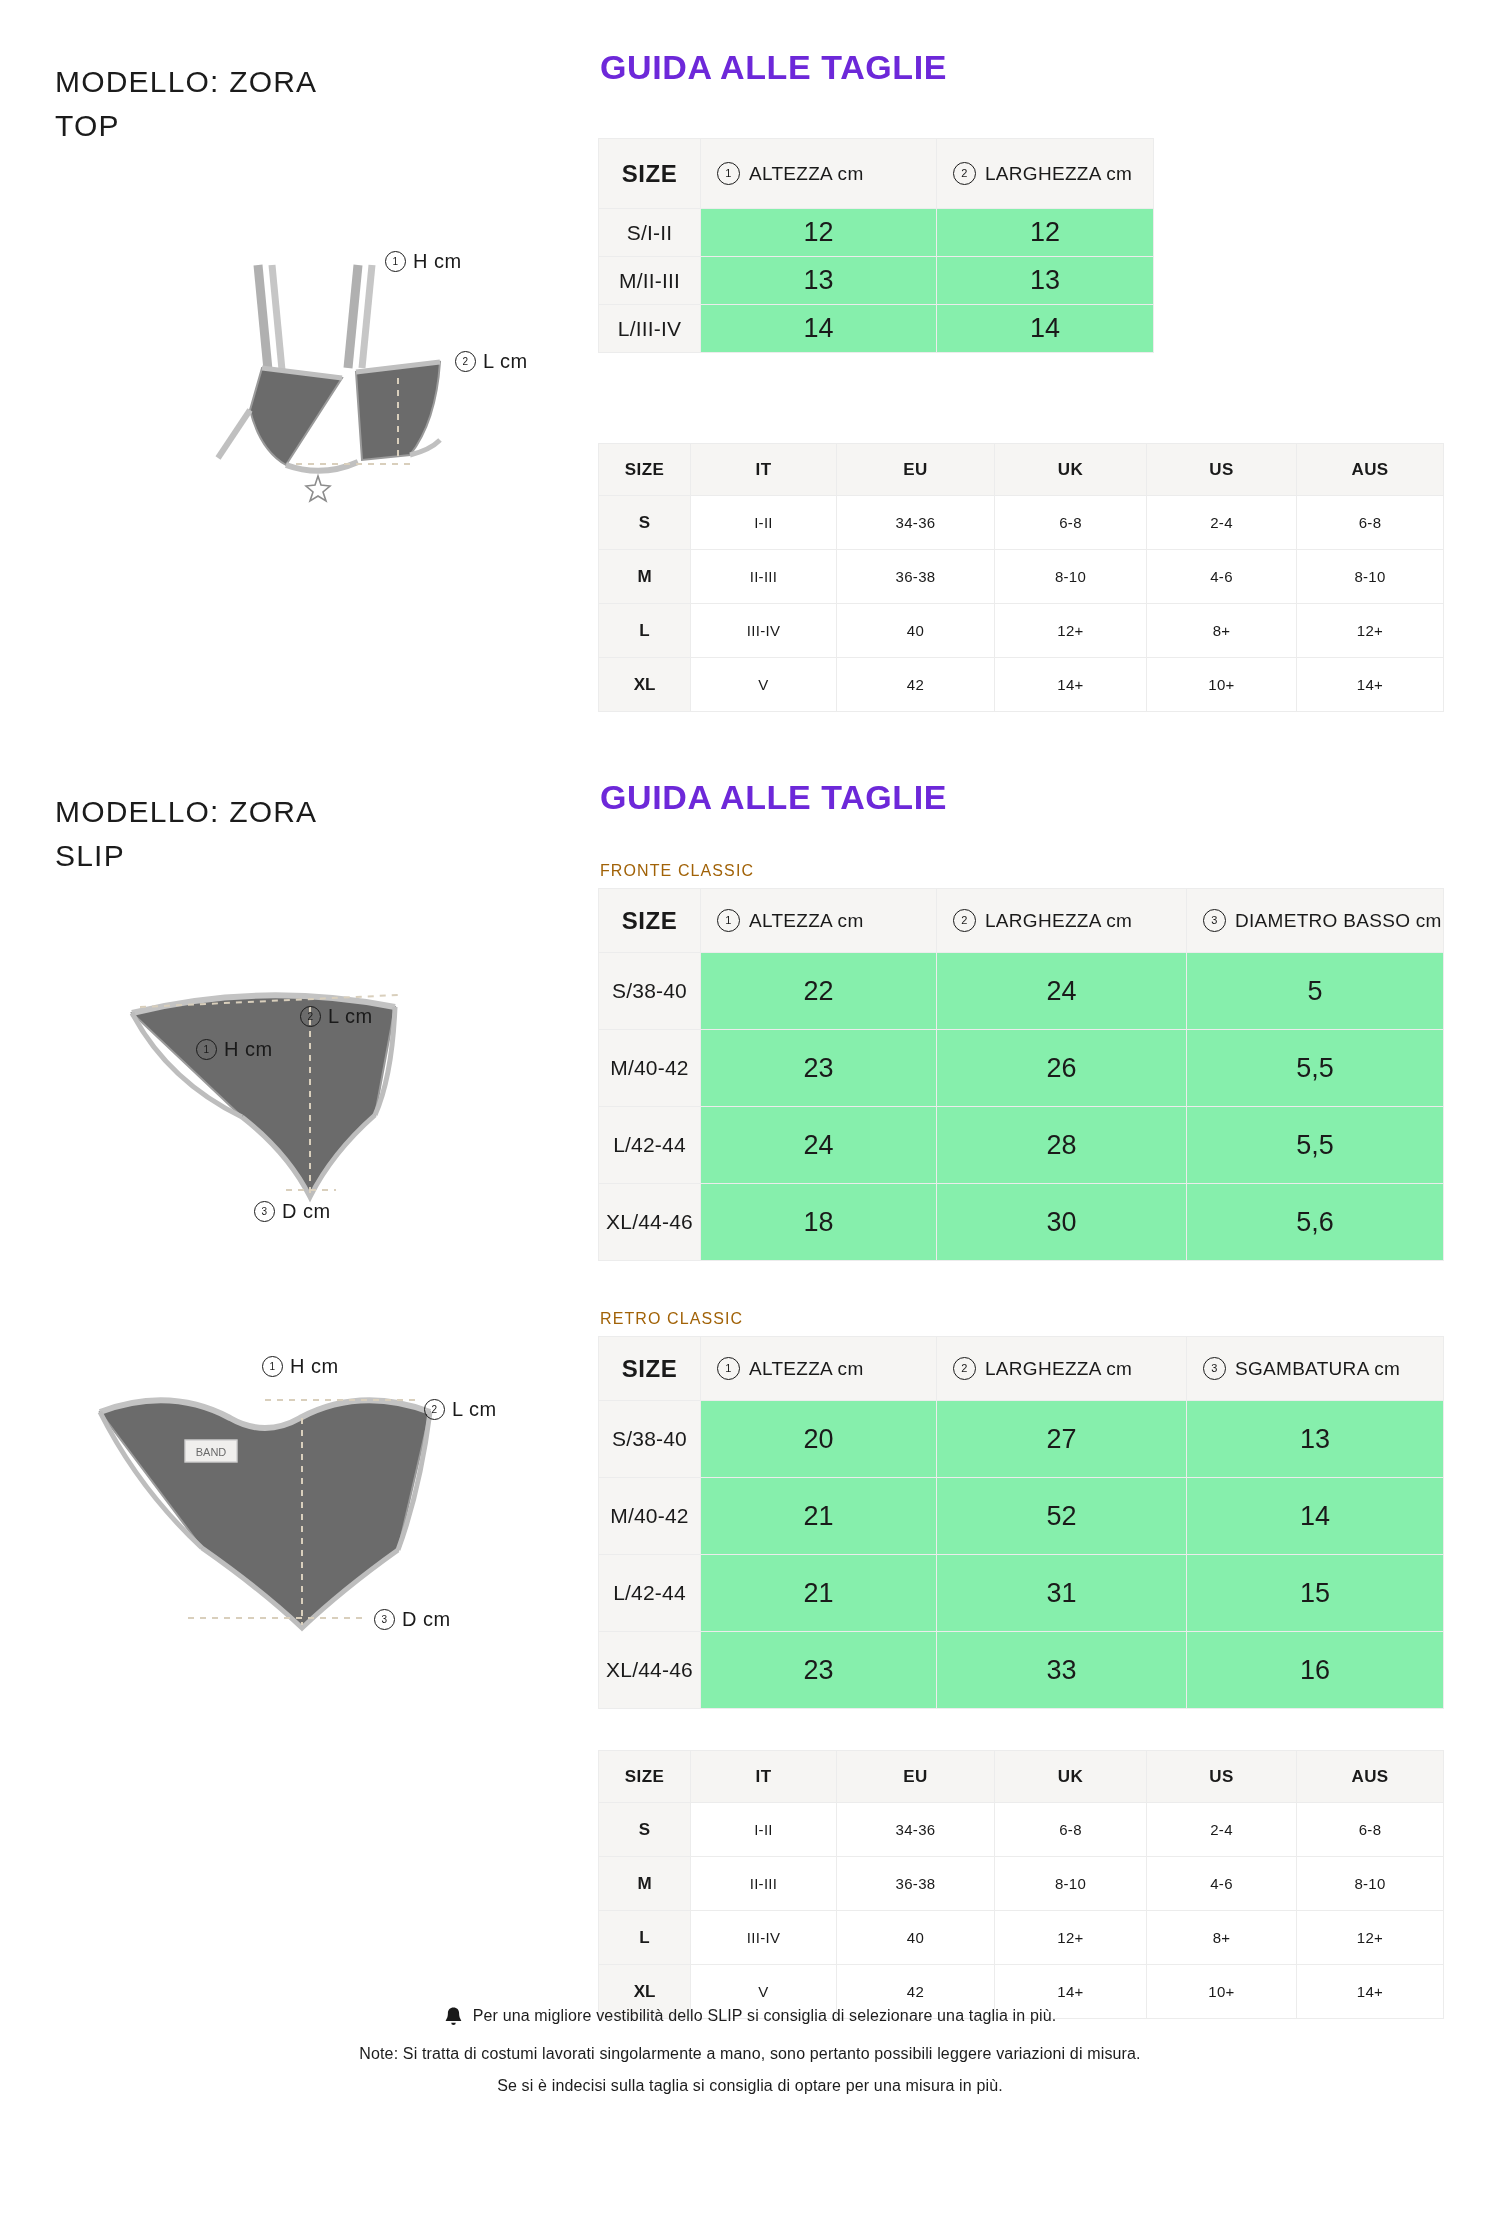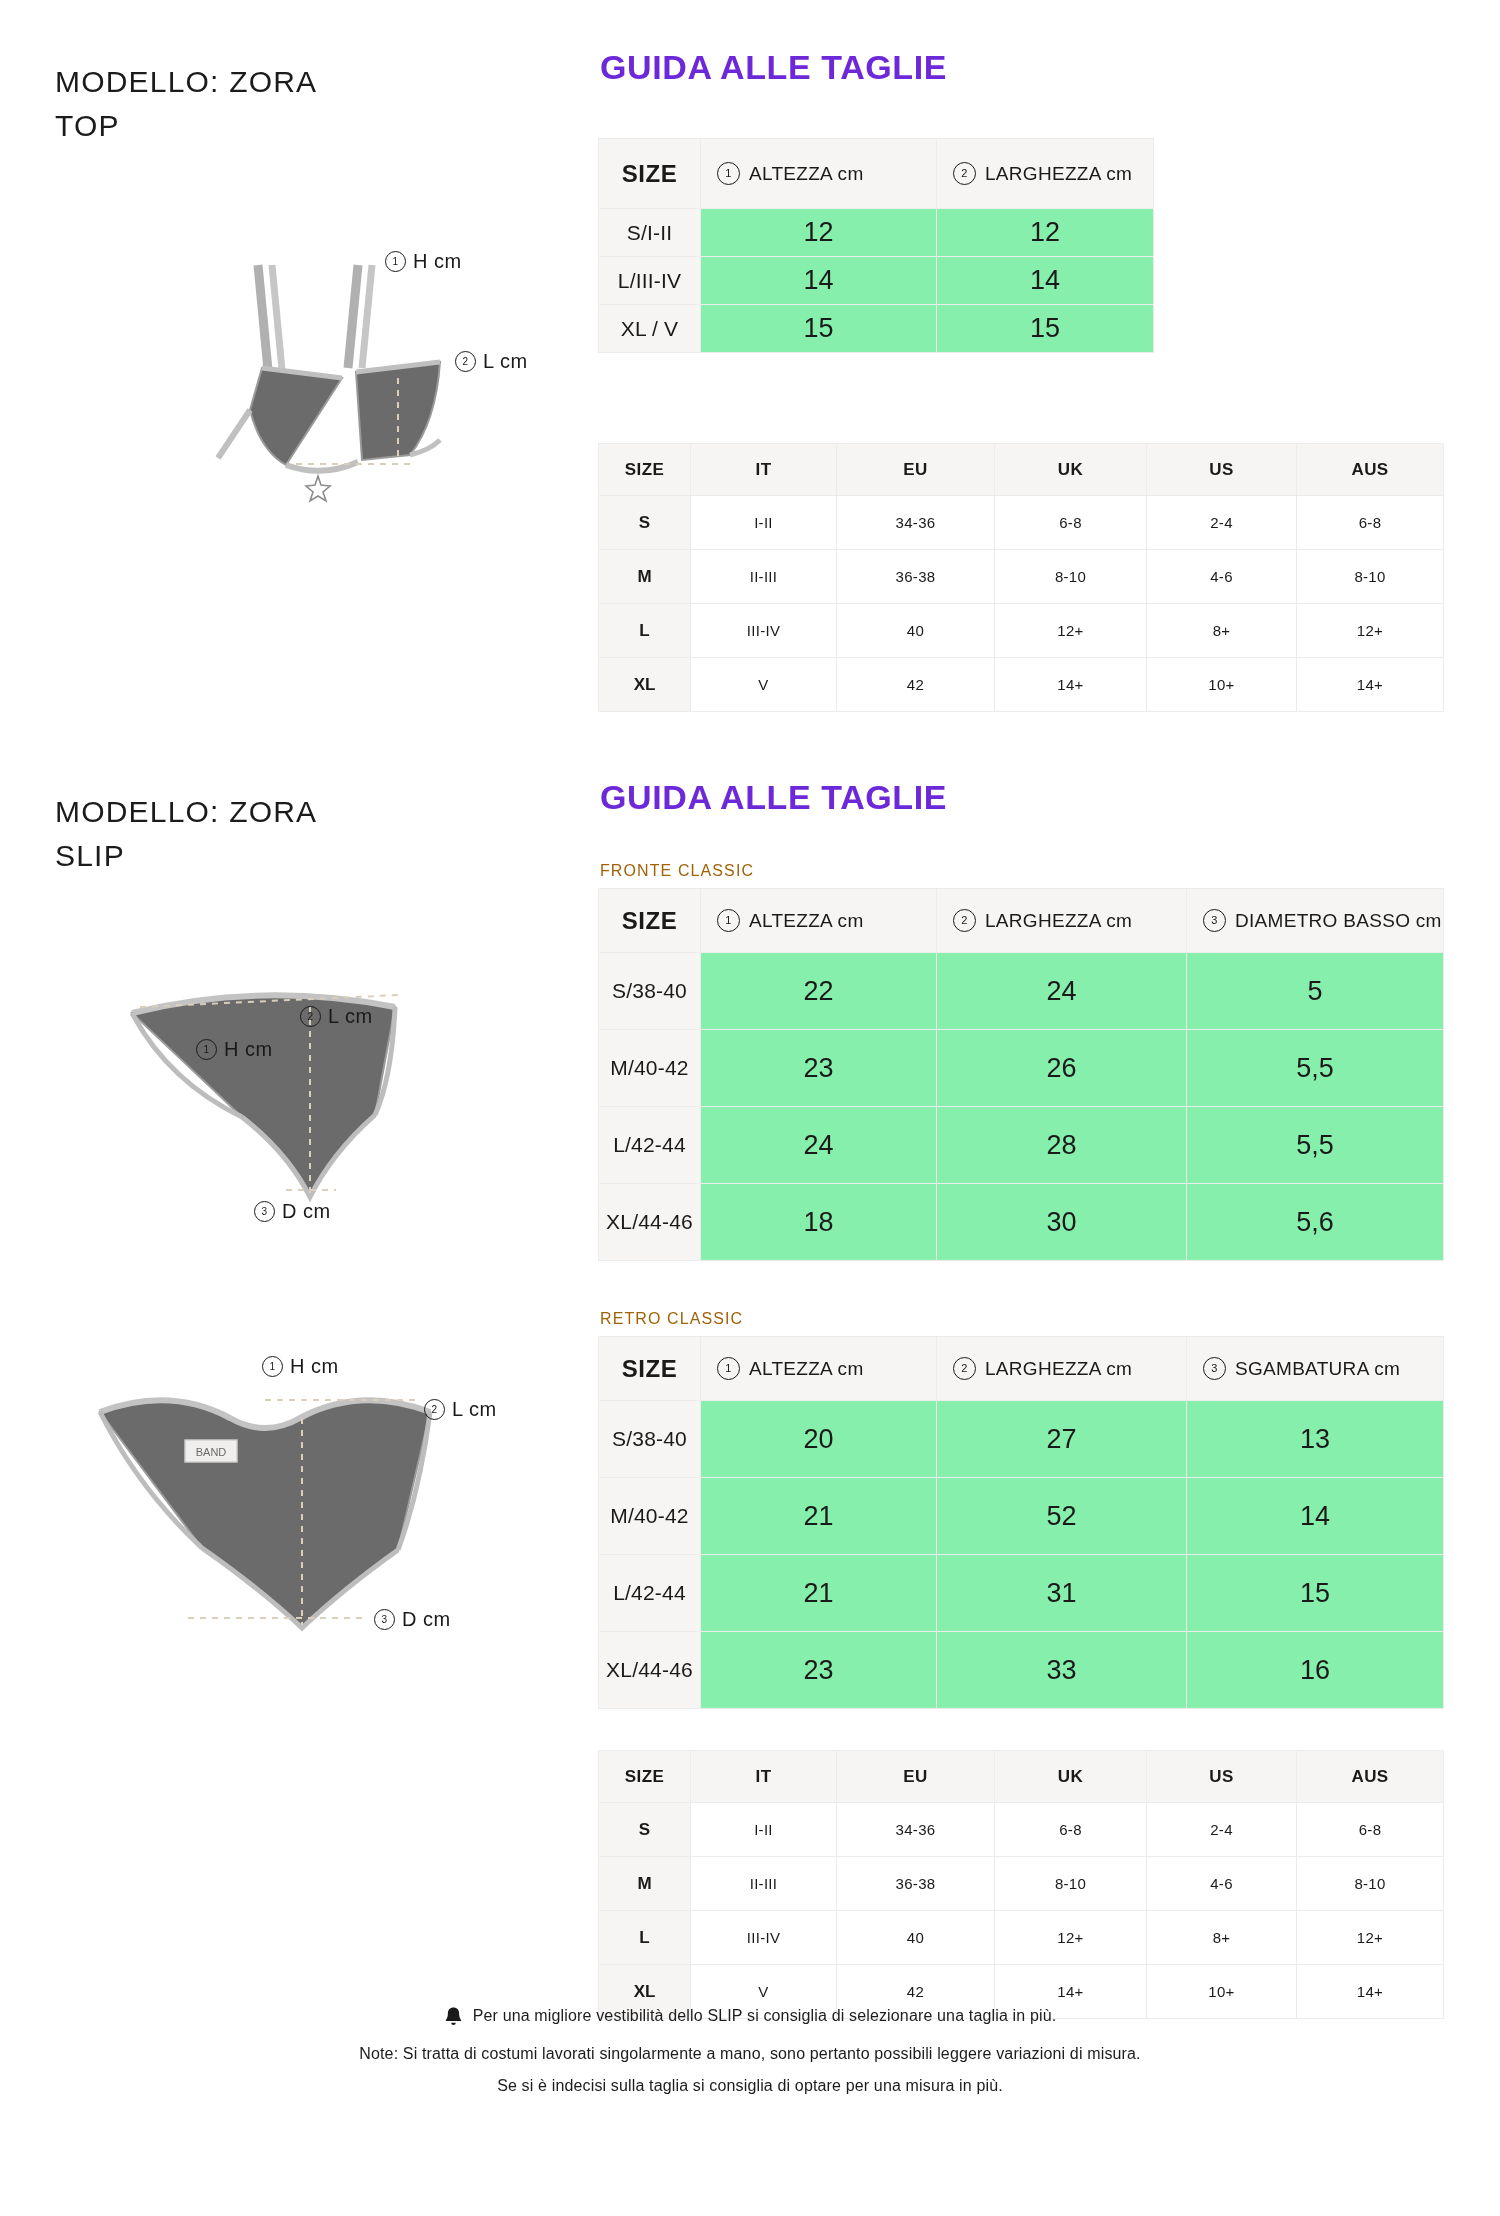--- a/index.html
+++ b/index.html
@@ -215,28 +215,28 @@
         </th>
       </tr>
     </thead>
     <tbody>
       <tr>
         <th style="height:48px">S/I-II</th>
         <td>12</td>
         <td>12</td>
       </tr>
       <tr>
+        <th style="height:48px">M/II-III</th>
+        <td>13</td>
+        <td>13</td>
+      </tr>
+      <tr>
         <th style="height:48px">L/III-IV</th>
         <td>14</td>
         <td>14</td>
-      </tr>
-      <tr>
-        <th style="height:48px">XL / V</th>
-        <td>15</td>
-        <td>15</td>
       </tr>
     </tbody>
   </table>
 
   <table class="sg conv" style="left:598px; top:443px; width:845px;">
     <colgroup>
         <col style="width:92px">
         <col style="width:146px">
         <col style="width:158px">
         <col style="width:152px">

